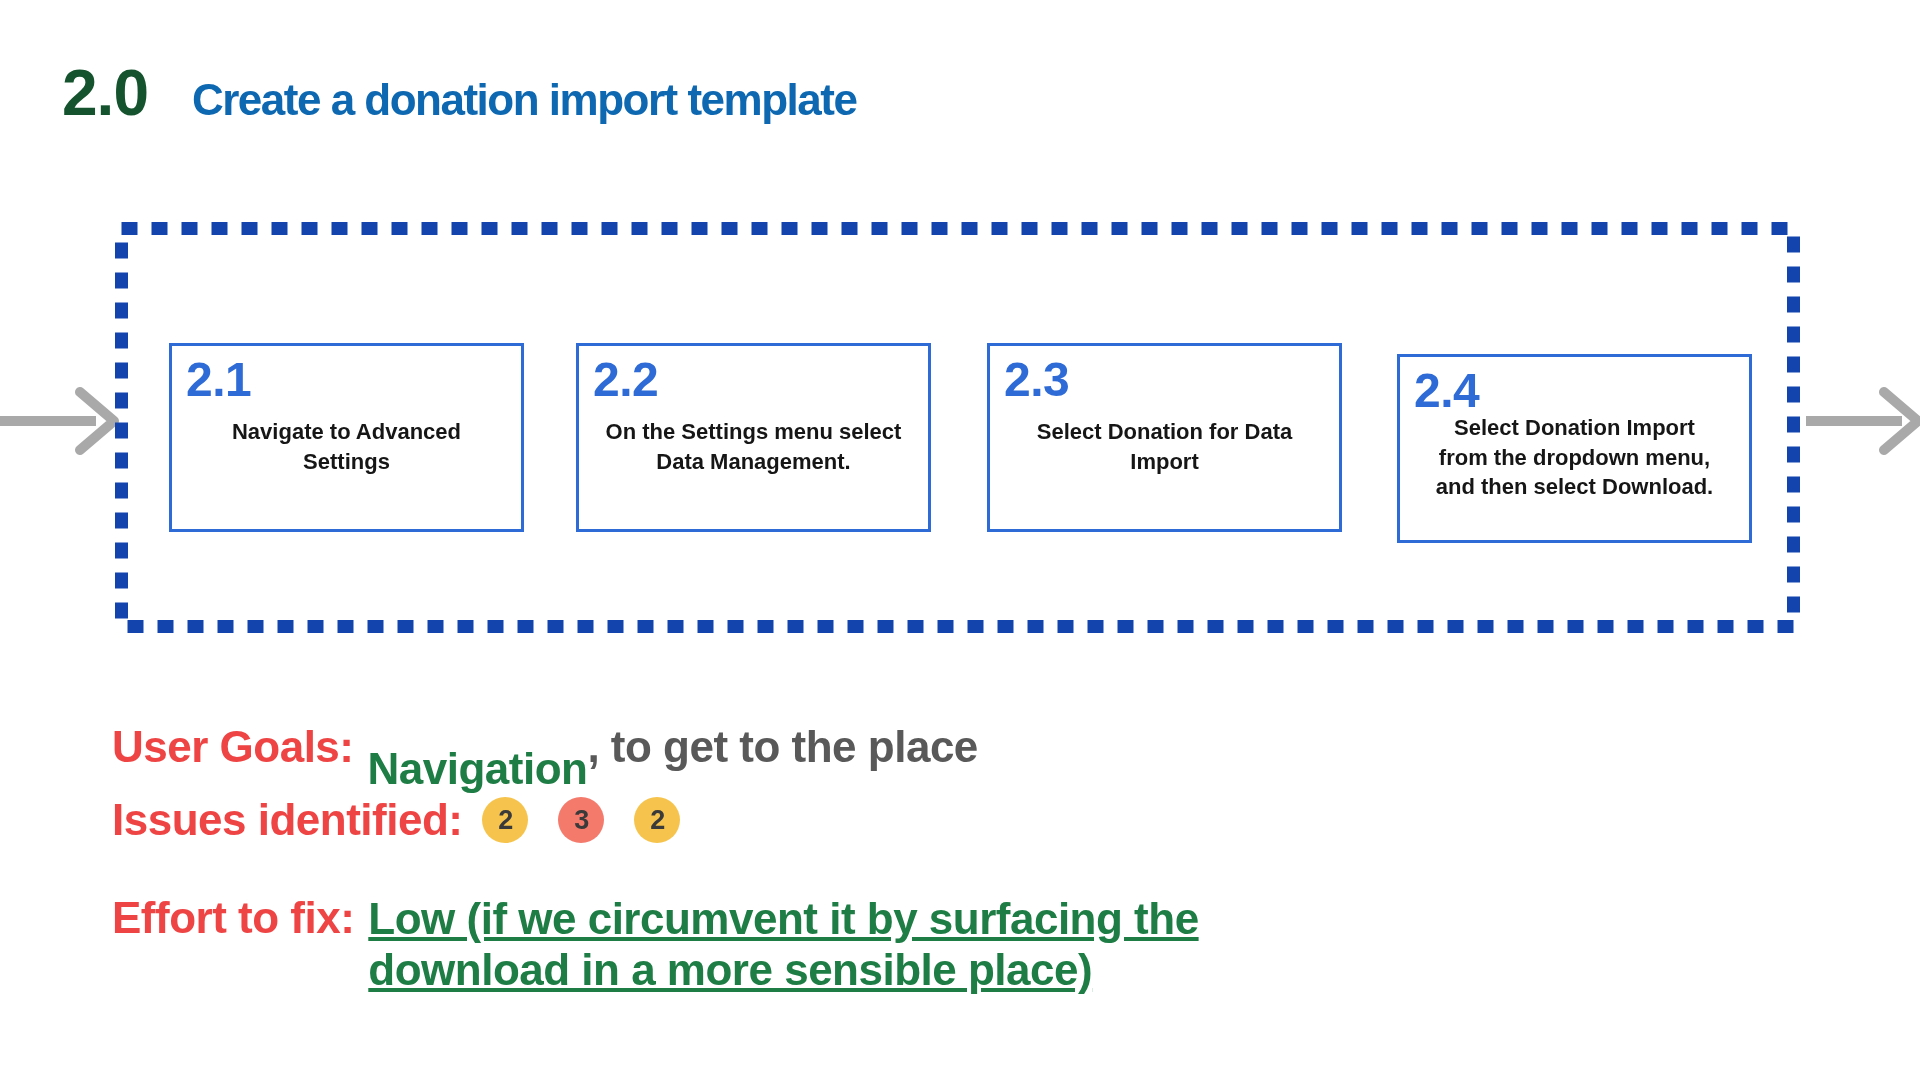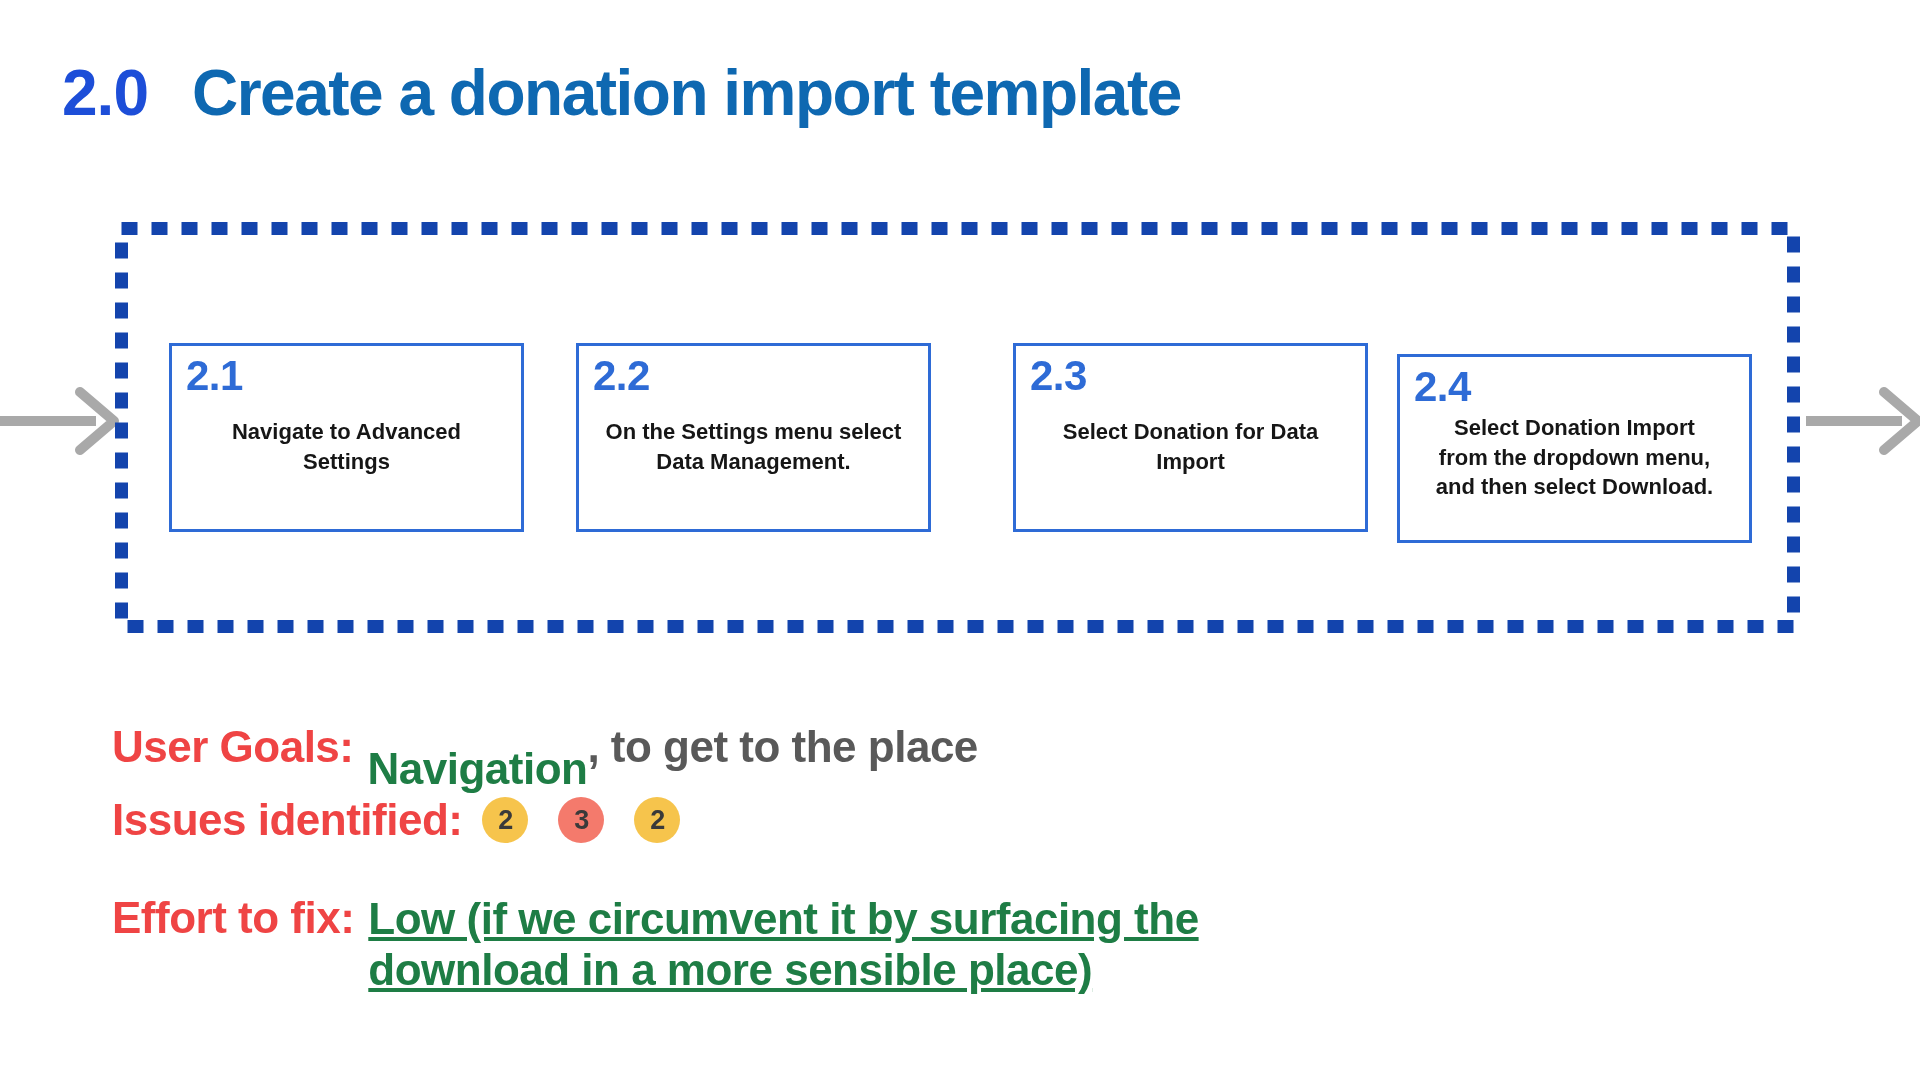--- a/index.html
+++ b/index.html
@@ -18,26 +18,26 @@
     position: absolute;
     left: 62px;
     top: 56px;
     display: flex;
     align-items: baseline;
     white-space: nowrap;
   }
   .title-number {
     font-size: 64px;
     font-weight: 700;
-    color: #1d4ed8;
+    color: #14532d;
     letter-spacing: -1px;
   }
   .title-text {
     margin-left: 44px;
-    font-size: 64px;
+    font-size: 44px;
     font-weight: 700;
     color: #0e68b1;
     letter-spacing: -1.5px;
   }
 
   
   .flow-frame {
     position: absolute;
     left: 115px;
     top: 222px;
@@ -52,27 +52,27 @@
     width: 355px;
     height: 189px;
     border: 3px solid #2e6bd6;
     background: #ffffff;
     display: flex;
     align-items: center;
     justify-content: center;
   }
   .step-box.pos-1 { left: 169px; }
   .step-box.pos-2 { left: 576px; }
-  .step-box.pos-3 { left: 1013px; }
+  .step-box.pos-3 { left: 987px; }
   .step-box.pos-4 { left: 1397px; margin-top: 11px; }
   .step-id {
     position: absolute;
     top: 6px;
     left: 14px;
-    font-size: 42px;
+    font-size: 48px;
     font-weight: 600;
     color: #2e6bd6;
     letter-spacing: -0.5px;
   }
   .step-text {
     font-size: 22px;
     font-weight: 600;
     color: #161616;
     text-align: center;
     line-height: 1.36;

